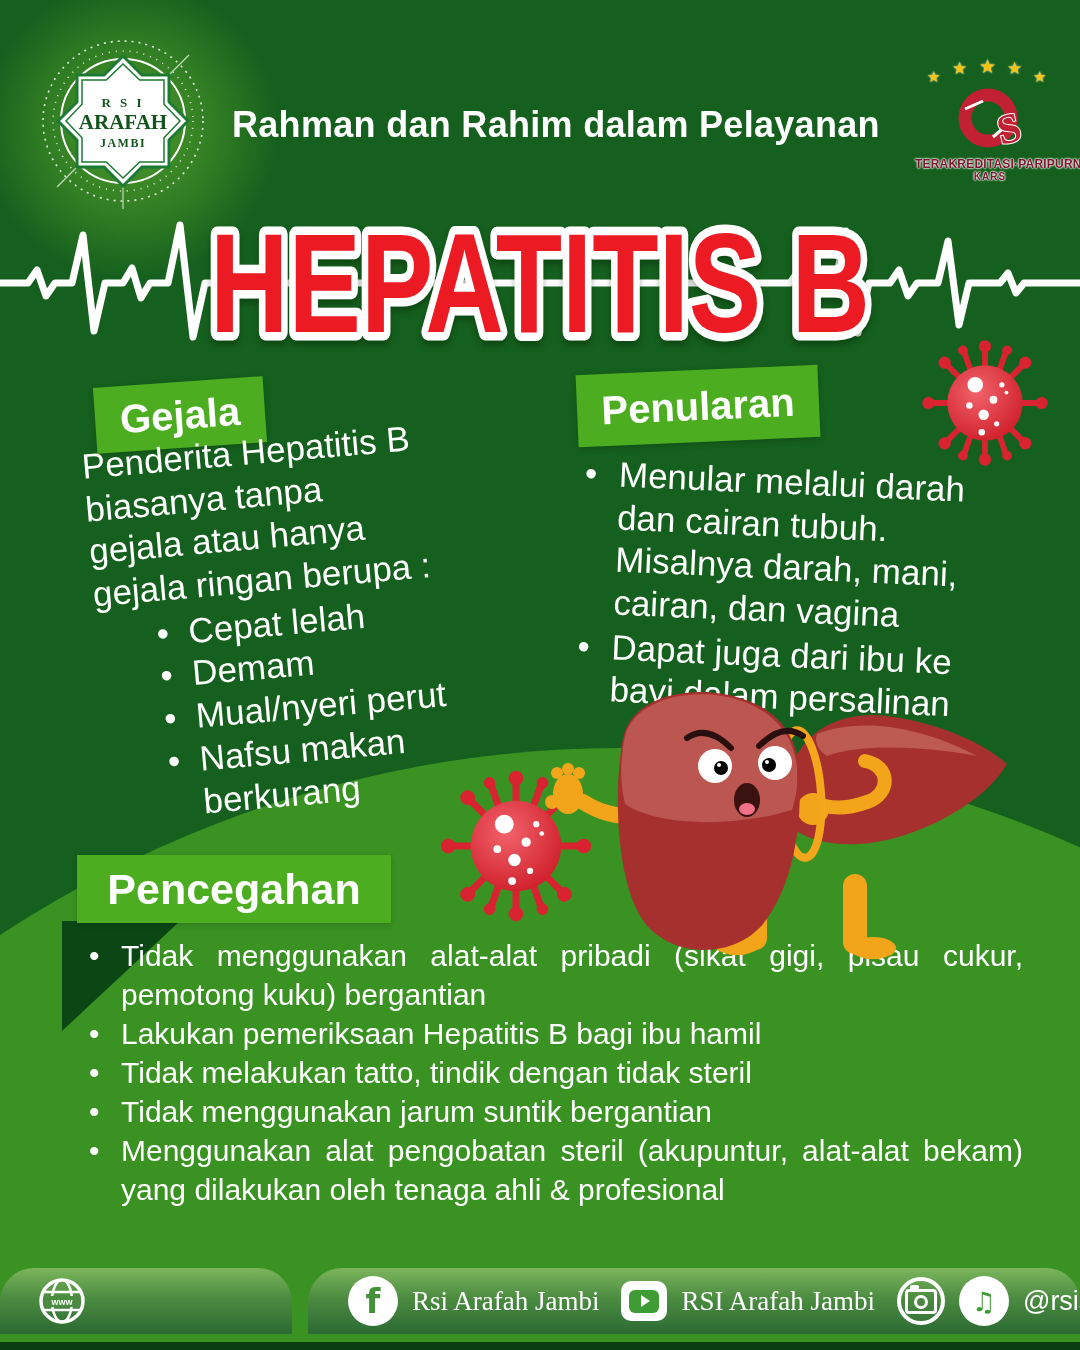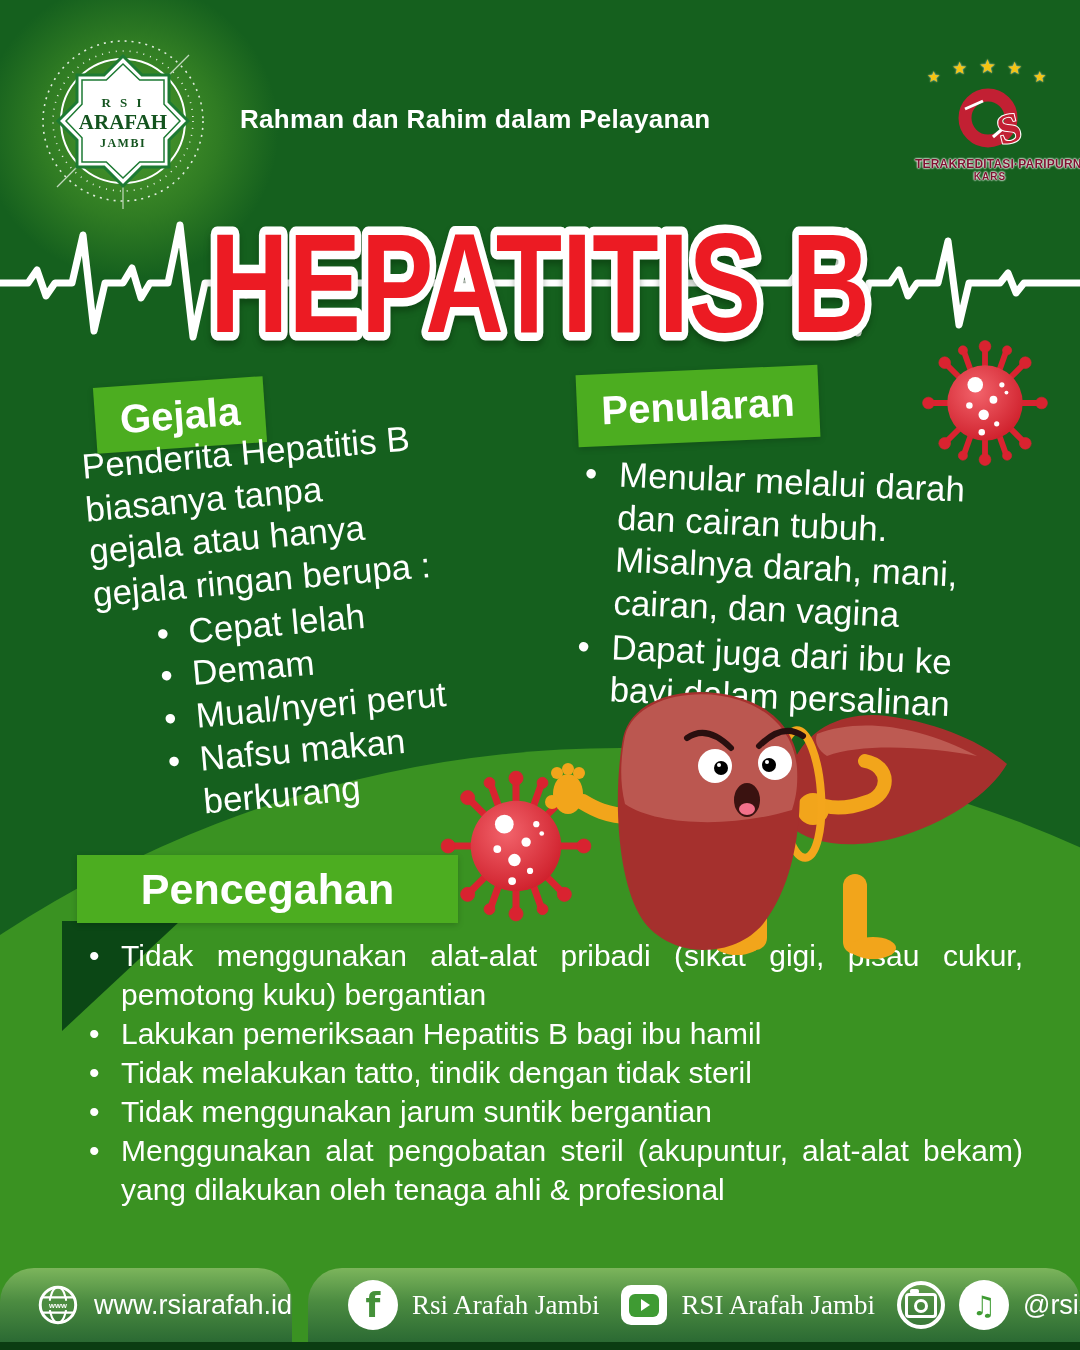--- a/index.html
+++ b/index.html
@@ -18,21 +18,21 @@
     z-index:1;
   }
   .hill{
     left:-580px;top:748px;width:2400px;height:2600px;border-radius:50%;
     background:#3A9222;z-index:2;
   }
   .bottom-strip{left:0;top:1342px;width:1080px;height:8px;background:#0B3D12;z-index:9;}
 
   
   .rsi-logo{left:35px;top:33px;width:176px;height:176px;z-index:4;}
-  .tagline{left:232px;top:104px;color:#fff;font-size:26px;font-weight:bold;z-index:4;letter-spacing:.3px;margin-left:8px;}
+  .tagline{left:232px;top:104px;color:#fff;font-size:36px;font-weight:bold;z-index:4;letter-spacing:.3px;}
 
   .kars-logo{left:915px;top:55px;width:150px;height:135px;z-index:4;text-align:center;}
   .kars-stars{position:relative;height:30px;width:130px;margin:0 auto;}
   .kars-stars span{position:absolute;color:#F6C40F;text-shadow:0 0 2px #fff;}
   .kars-stars span:nth-child(1){left:2px;top:13px;font-size:15px;}
   .kars-stars span:nth-child(2){left:27px;top:3px;font-size:17px;}
   .kars-stars span:nth-child(3){left:54px;top:0;font-size:19px;}
   .kars-stars span:nth-child(4){left:82px;top:3px;font-size:17px;}
   .kars-stars span:nth-child(5){left:108px;top:13px;font-size:15px;}
   .kars-line1{font-size:12px;font-weight:bold;color:#7E1230;letter-spacing:.2px;
@@ -45,21 +45,21 @@
   .title-svg{left:0;top:198px;z-index:4;filter:drop-shadow(0 5px 3px rgba(0,30,0,.35));}
 
   
   .badge{
     background:#4CAD20;color:#fff;font-weight:bold;z-index:5;
     display:flex;align-items:center;justify-content:center;
     box-shadow:0 2px 6px rgba(0,0,0,.18);
   }
   .badge-gejala{left:95px;top:382px;width:170px;height:66px;font-size:40px;transform:rotate(-4deg);}
   .badge-penularan{left:577px;top:370px;width:242px;height:72px;font-size:40px;transform:rotate(-2.5deg);}
-  .badge-pencegahan{left:77px;top:855px;width:381px;height:68px;font-size:43px;}
+  .badge-pencegahan{left:77px;top:855px;width:314px;height:68px;font-size:43px;}
   .pencegahan-fold{left:62px;top:921px;width:118px;height:110px;background:#0B4715;
     clip-path:polygon(0 0,100% 0,0 100%);z-index:4;}
 
   
   .white-text{color:#fff;z-index:5;}
   .gejala-block{left:80px;top:446px;width:460px;font-size:35px;line-height:1.22;
     transform:rotate(-5deg);transform-origin:0 0;}
   .gejala-block ul{list-style:none;margin:2px 0 0 0;padding:0 0 0 58px;width:330px;}
   .bullet-li{position:relative;padding-left:34px;}
   .bullet-li::before{content:"•";position:absolute;left:2px;}
@@ -73,21 +73,21 @@
   .pencegahan-list ul{list-style:none;margin:0;padding:0;}
   .pencegahan-list .bullet-li{padding-left:36px;text-align:justify;}
   .pencegahan-list .bullet-li::before{left:4px;}
 
   
   .virus-top{left:920px;top:338px;z-index:5;}
   .virus-mid{left:438px;top:768px;z-index:6;}
   .liver{left:535px;top:676px;z-index:6;}
 
   
-  .fbar{top:1268px;height:74px;border-radius:34px 34px 0 0;z-index:7;
+  .fbar{top:1268px;height:66px;border-radius:34px 34px 0 0;z-index:7;
     background:linear-gradient(180deg,#7CB55C 0%,#4C8C41 45%,#2B6A33 100%);
     display:flex;align-items:center;color:#fff;font-size:27px;}
   .fbar-left{left:0;width:292px;padding-left:36px;box-sizing:border-box;}
   .fbar-right{left:308px;width:772px;padding-left:40px;box-sizing:border-box;gap:14px;}
   .fbar .txt{white-space:nowrap;}
   .circle-icon{width:50px;height:50px;border-radius:50%;background:#fff;display:flex;
     align-items:center;justify-content:center;flex:0 0 auto;}
   .fb-glyph{color:#45913A;font-size:34px;font-weight:bold;font-family:"DejaVu Sans",sans-serif;line-height:1;}
   .note-glyph{color:#3F9B33;font-size:27px;line-height:1;font-family:"DejaVu Sans",sans-serif;}
   .yt-icon{width:46px;height:40px;border-radius:10px;background:#fff;display:flex;
@@ -303,21 +303,20 @@
 
 <div class="abs fbar fbar-left">
   <svg width="52" height="52" viewBox="0 0 52 52" class="mr14">
     <circle cx="26" cy="26" r="21" fill="none" stroke="#fff" stroke-width="3.5"></circle>
     <ellipse cx="26" cy="26" rx="10" ry="21" fill="none" stroke="#fff" stroke-width="2.5"></ellipse>
     <line x1="6" y1="17" x2="46" y2="17" stroke="#fff" stroke-width="2.5"></line>
     <line x1="6" y1="35" x2="46" y2="35" stroke="#fff" stroke-width="2.5"></line>
     <rect x="8" y="21" width="36" height="11" fill="#4C8C41"></rect>
     <text x="26" y="30" text-anchor="middle" font-size="9" font-weight="bold" fill="#fff">www</text>
   </svg>
-  <span class="txt">www.rsiarafah.id</span>
 </div>
 
 <div class="abs fbar fbar-right">
   <div class="circle-icon">
     <span class="fb-glyph">f</span>
   </div>
   <span class="txt mr8">Rsi Arafah Jambi</span>
   <div class="yt-icon">
     <div class="yt-inner">
         <div class="yt-play"></div>

